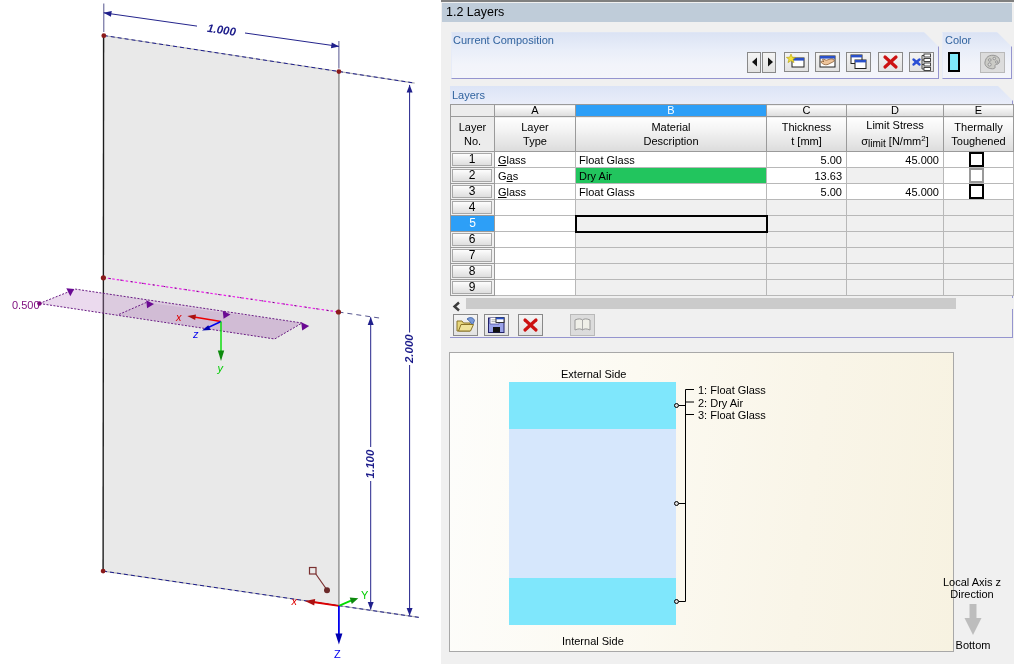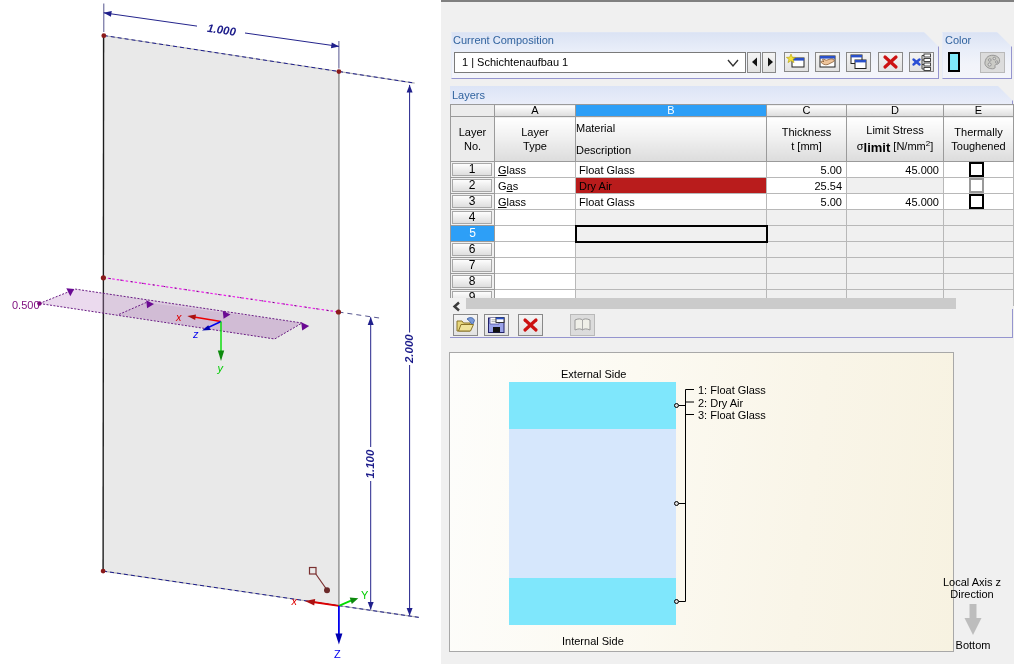--- a/index.html
+++ b/index.html
@@ -105,30 +105,25 @@
 <line x1="338.9" y1="605.8" x2="338.9" y2="635" stroke="#0000ee"></line>
 <polygon points="338.9,644.5 335.4,633.5 342.4,633.5" fill="#0000b0"></polygon>
 </g>
 <text x="291.5" y="604.5" font-size="11" fill="#dd0000" font-style="italic">x</text>
 <text x="361" y="599" font-size="11" fill="#00cc00">Y</text>
 <text x="334" y="658" font-size="11" fill="#0000ee">Z</text>
 </svg>
 
 <div class="abs" id="dlg">
  <div class="abs" style="left:0;top:0;width:573px;height:2px;background:#808080"></div>
+ <div class="abs" id="titlebar">1.2 Layers</div>
 
  <div class="abs gbox cut" style="left:10px;top:32px;width:486px;height:45px;"></div>
  <div class="abs grouplab" style="left:12px;top:34px;">Current Composition</div>
 
- <div class="abs" style="left:13px;top:52px;width:292px;height:21px;background:#fff;border:1px solid #7a7a7a;box-sizing:border-box;font-size:11px;line-height:19px;">
-   <span style="padding-left:7px;">1 | Schichtenaufbau 1</span>
-   <svg class="abs" style="right:6px;top:6px" width="12" height="9">
-          <path d="M1,1 L6,7 L11,1" fill="none" stroke="#333" stroke-width="1.4"></path>
-        </svg>
- </div>
 
  <div class="abs btn" style="left:306px;top:52px;width:14px;height:21px;"><svg width="14" height="19">
           <polygon points="9,4.5 9,13.5 4,9" fill="#111"></polygon>
         </svg></div>
  <div class="abs btn" style="left:321px;top:52px;width:14px;height:21px;"><svg width="14" height="19">
           <polygon points="5,4.5 5,13.5 10,9" fill="#111"></polygon>
         </svg></div>
 
  <div class="abs btn" style="left:343px;top:52px;width:25px;height:20px;">
    <svg width="23" height="18">
@@ -203,44 +198,44 @@
               <td style="border:1px solid #9a9a9a;text-align:center;padding:0;height:11px;line-height:11px;background:#ececec;"></td>
               <td style="border:1px solid #9a9a9a;text-align:center;padding:0;height:11px;line-height:11px;background:linear-gradient(to bottom,#ffffff,#dcdcdc);">A</td>
               <td style="border:1px solid #9a9a9a;text-align:center;padding:0;height:11px;line-height:11px;background:#2d9ff7;color:#fff;">B</td>
               <td style="border:1px solid #9a9a9a;text-align:center;padding:0;height:11px;line-height:11px;background:linear-gradient(to bottom,#ffffff,#dcdcdc);">C</td>
               <td style="border:1px solid #9a9a9a;text-align:center;padding:0;height:11px;line-height:11px;background:linear-gradient(to bottom,#ffffff,#dcdcdc);">D</td>
               <td style="border:1px solid #9a9a9a;text-align:center;padding:0;height:11px;line-height:11px;background:linear-gradient(to bottom,#ffffff,#dcdcdc);">E</td>
             </tr>
             <tr style="height:35px;">
               <td class="" style="background:#ececec;border:1px solid #9a9a9a;text-align:center;padding:0;line-height:14px;">Layer<br>No.</td>
               <td class="hdrcell" style="border:1px solid #9a9a9a;text-align:center;padding:0;line-height:14px;">Layer<br>Type</td>
-              <td class="hdrcell" style="border:1px solid #9a9a9a;padding:0;line-height:22px;">Material<br>Description</td>
+              <td class="hdrcell" style="border:1px solid #9a9a9a;text-align:center;padding:0;line-height:14px;">Material<br>Description</td>
               <td class="hdrcell" style="border:1px solid #9a9a9a;text-align:center;padding:0;line-height:14px;">Thickness<br>t&nbsp;[mm]</td>
-              <td class="hdrcell" style="border:1px solid #9a9a9a;text-align:center;padding:0;line-height:14px;">Limit Stress<br>σ<span style="font-size:13px;vertical-align:-2px;font-weight:bold;">limit</span>&nbsp;[N/mm<span style="font-size:8px;vertical-align:4px;">2</span>]</td>
+              <td class="hdrcell" style="border:1px solid #9a9a9a;text-align:center;padding:0;line-height:14px;">Limit Stress<br>σ<span style="font-size:10px;vertical-align:-2px;">limit</span>&nbsp;[N/mm<span style="font-size:8px;vertical-align:4px;">2</span>]</td>
               <td class="hdrcell" style="border:1px solid #9a9a9a;text-align:center;padding:0;line-height:14px;">Thermally<br>Toughened</td>
             </tr>
             <tr style="height:16px;">
               <td style="border:1px solid #9a9a9a;background:#f0f0f0;text-align:center;padding:0;font-size:12px;">
                 <div style="margin:1px 2px 1px 1px;height:11px;line-height:11px;background:linear-gradient(to bottom,#fdfdfd,#dedede);border:1px solid #a8a8a8;">1</div>
               </td>
               <td style="border:1px solid #b8b8b8;background:#fff;padding:0 3px;"><u>G</u>lass</td>
               <td style="border:1px solid #b8b8b8;padding:0 3px;background:#fff;">Float Glass</td>
               <td style="border:1px solid #b8b8b8;background:#fff;padding:0 4px;text-align:right;">5.00</td>
               <td style="border:1px solid #b8b8b8;background:#fff;padding:0 4px;text-align:right;">45.000</td>
               <td style="border:1px solid #b8b8b8;background:#fff;padding:0;">
                 <div class="cbx" style="margin:0 auto;"></div>
               </td>
             </tr>
             <tr style="height:16px;">
               <td style="border:1px solid #9a9a9a;background:#f0f0f0;text-align:center;padding:0;font-size:12px;">
                 <div style="margin:1px 2px 1px 1px;height:11px;line-height:11px;background:linear-gradient(to bottom,#fdfdfd,#dedede);border:1px solid #a8a8a8;">2</div>
               </td>
               <td style="border:1px solid #b8b8b8;background:#fff;padding:0 3px;">G<u>a</u>s</td>
-              <td style="border:1px solid #b8b8b8;padding:0 3px;background:#b91c1c;">Dry Air</td>
-              <td style="border:1px solid #b8b8b8;background:#fff;padding:0 4px;text-align:right;">25.54</td>
+              <td style="border:1px solid #b8b8b8;padding:0 3px;background:#22c55e;">Dry Air</td>
+              <td style="border:1px solid #b8b8b8;background:#fff;padding:0 4px;text-align:right;">13.63</td>
               <td style="border:1px solid #b8b8b8;background:#f0f0f0;padding:0 4px;text-align:right;"></td>
               <td style="border:1px solid #b8b8b8;background:#fff;padding:0;">
                 <div class="cbx" style="margin:0 auto;border-color:#999;"></div>
               </td>
             </tr>
             <tr style="height:16px;">
               <td style="border:1px solid #9a9a9a;background:#f0f0f0;text-align:center;padding:0;font-size:12px;">
                 <div style="margin:1px 2px 1px 1px;height:11px;line-height:11px;background:linear-gradient(to bottom,#fdfdfd,#dedede);border:1px solid #a8a8a8;">3</div>
               </td>
               <td style="border:1px solid #b8b8b8;background:#fff;padding:0 3px;"><u>G</u>lass</td>

